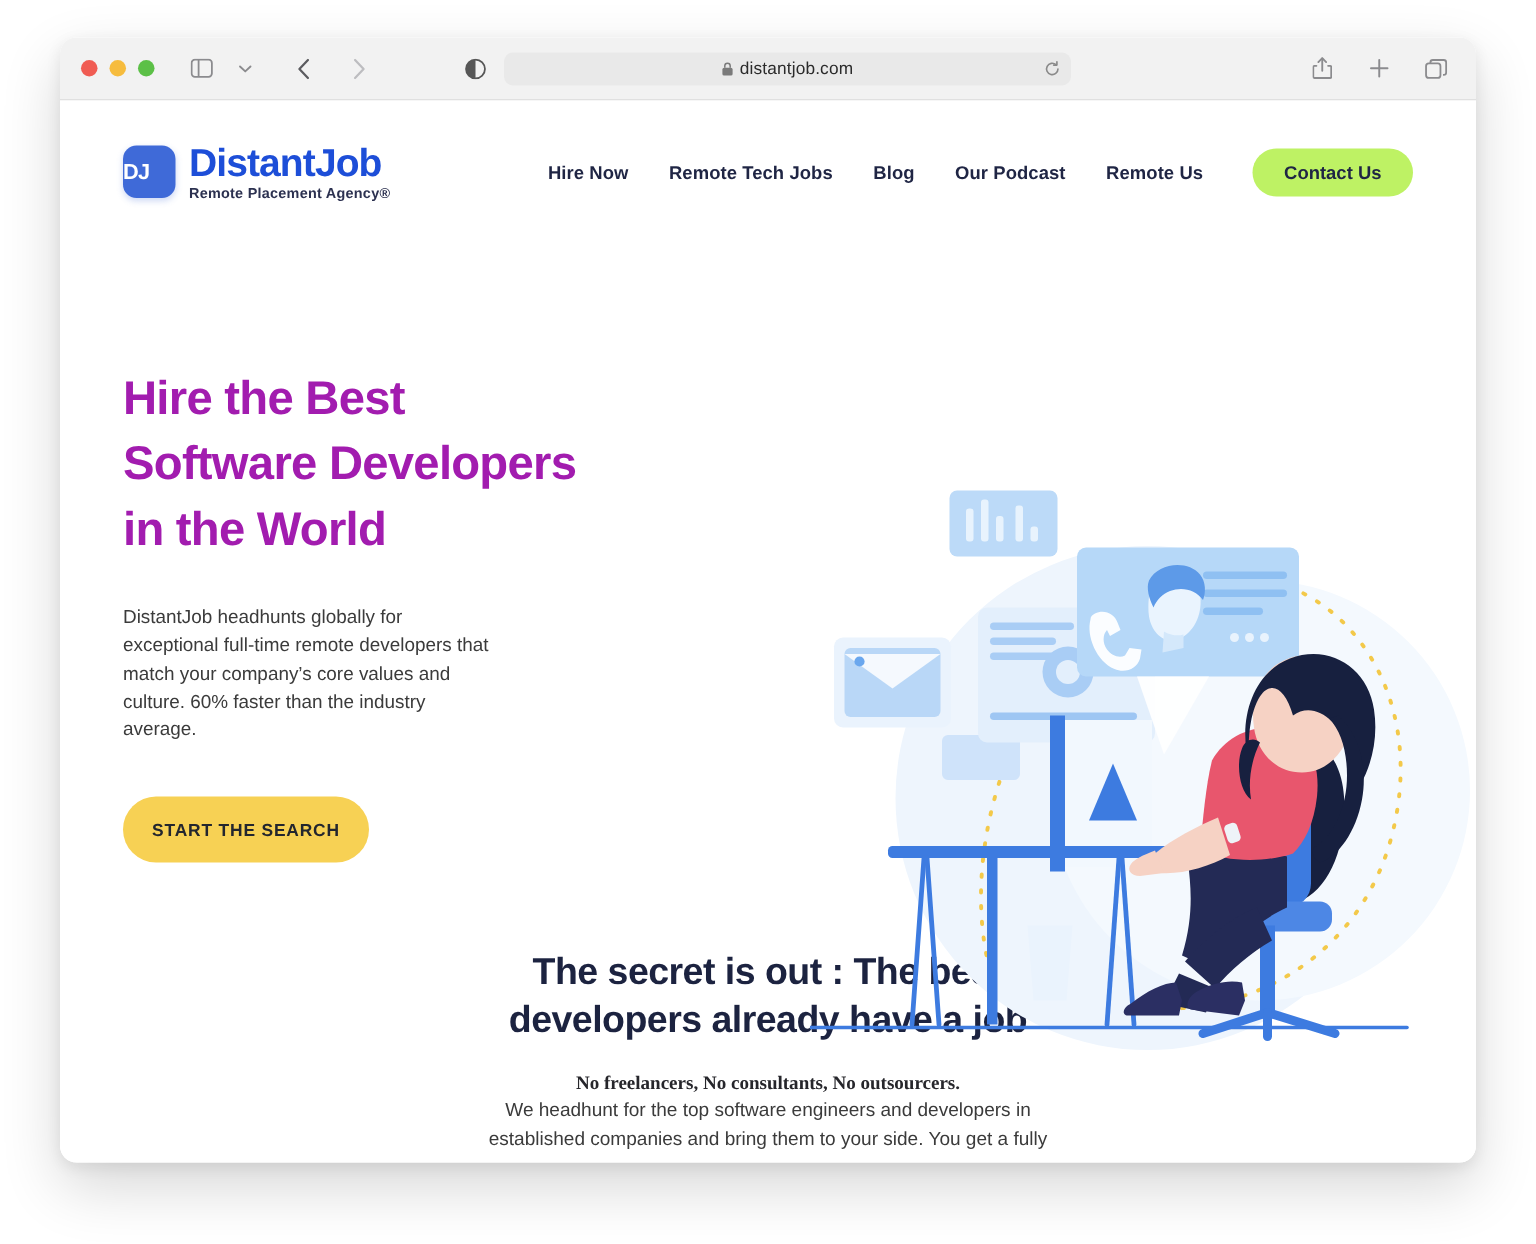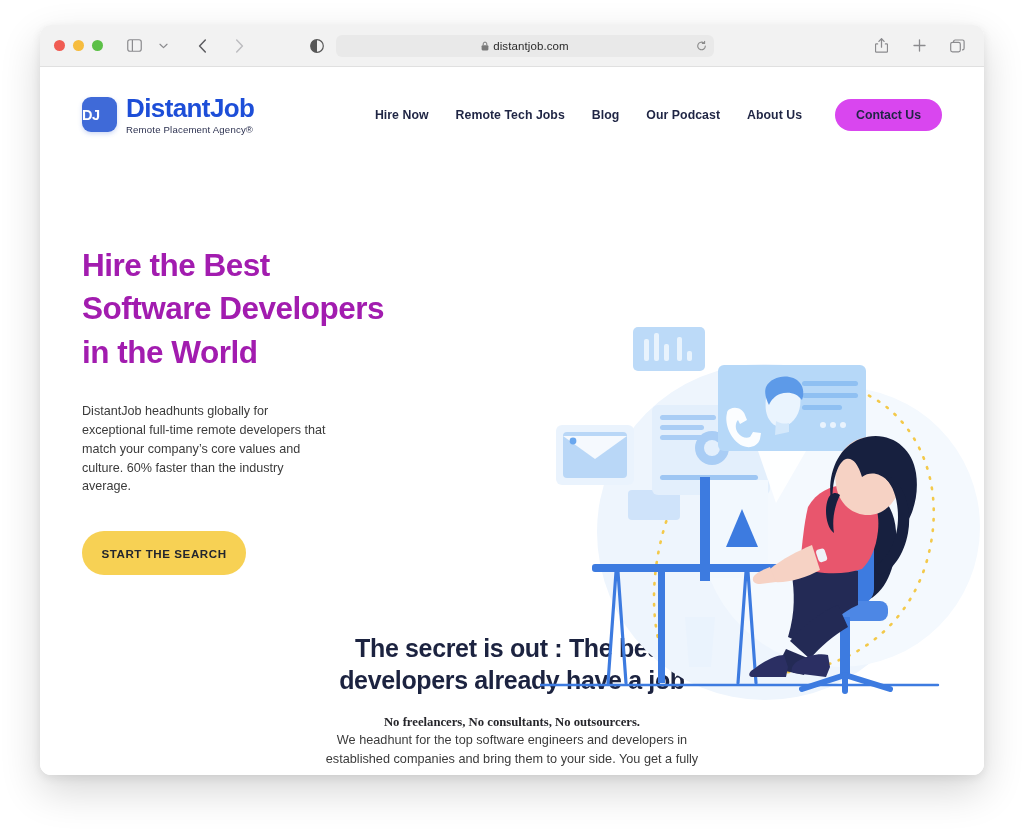--- a/index.html
+++ b/index.html
@@ -107,33 +107,33 @@
     font-size: 14.5px;
     font-weight: bold;
     letter-spacing: -0.4px;
   }
   .logo-text { display: flex; flex-direction: column; line-height: 1; }
   .logo-word {
     font-size: 26px; font-weight: bold;
     color: #1d4ed8; letter-spacing: -0.6px;
   }
   .logo-tag {
-    font-size: 9.6px; font-weight: normal;
+    font-size: 9.6px; font-weight: bold;
     color: #2c3150; letter-spacing: 0.18px;
     margin-top: 4px;
   }
 
   .nav { margin-left: auto; display: flex; align-items: center; gap: 27px; }
   .nav-item {
     font-size: 12.3px; font-weight: bold;
     color: #1f2544; letter-spacing: 0.05px;
     white-space: nowrap;
   }
   .nav-cta {
-    background: #d946ef;
+    background: #bef264;
     border-radius: 20px;
     padding: 9px 21px;
     font-size: 12.3px; font-weight: bold;
     color: #1f2544;
     white-space: nowrap;
     margin-left: 6px;
   }
 
   
   .hero { position: relative; display: flex; padding: 0 42px; }
@@ -293,21 +293,21 @@
             <div class="logo-word">DistantJob</div>
             <div class="logo-tag">Remote Placement Agency®</div>
           </div>
         </div>
 
         <div class="nav">
           <div class="nav-item">Hire Now</div>
           <div class="nav-item">Remote Tech Jobs</div>
           <div class="nav-item">Blog</div>
           <div class="nav-item">Our Podcast</div>
-          <div class="nav-item">About Us</div>
+          <div class="nav-item">Remote Us</div>
           <div class="nav-cta">Contact Us</div>
         </div>
       </div>
 
       <div class="hero">
         <div class="hero-left">
           <h1 class="hero-title">
             <span>Hire the Best</span><br>
             <span>Software Developers</span><br>
             <span>in the World</span>

